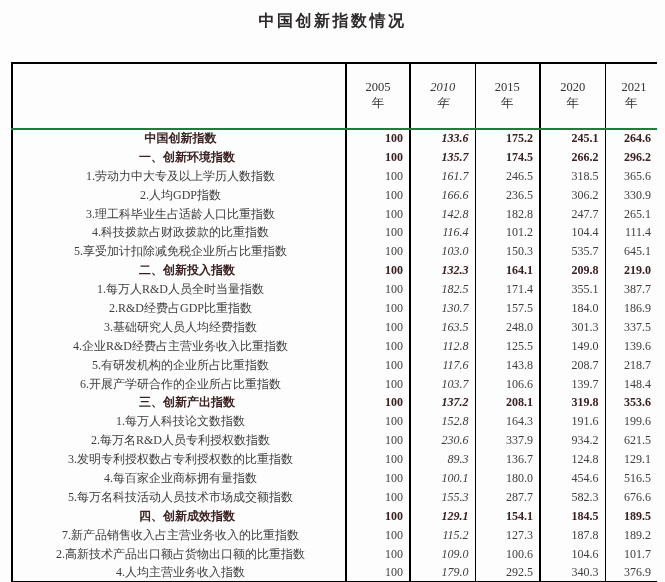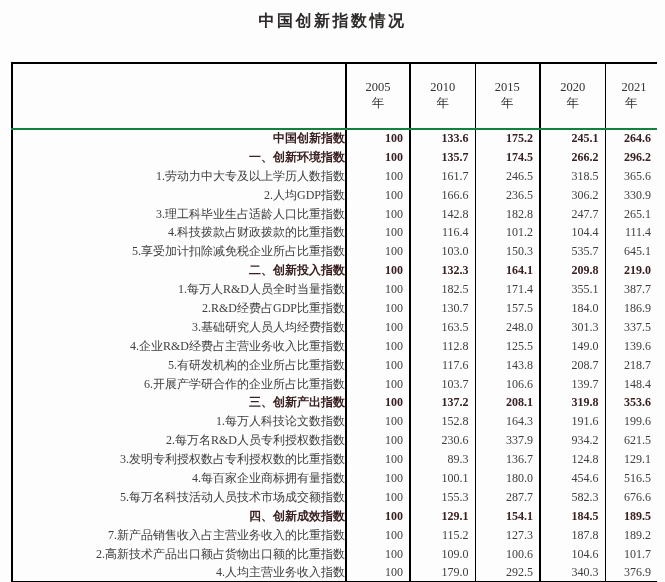--- a/index.html
+++ b/index.html
@@ -43,25 +43,25 @@
     font-size: 12px;
     color: #3d3d3d;
     padding: 0;
     vertical-align: middle;
     white-space: nowrap;
     overflow: hidden;
   }
   
   th:nth-child(1), td:nth-child(1) { width: 334px; }
   th:nth-child(2), td:nth-child(2) { width: 64px; border-left: 2px solid #000; }
-  th:nth-child(3), td:nth-child(3) { width: 65px; border-left: 2px solid #000; }
+  th:nth-child(3), td:nth-child(3) { width: 65px; border-left: 2px solid #000; font-style: italic; }
   th:nth-child(4), td:nth-child(4) { width: 65px; border-left: 1px solid #000; }
   th:nth-child(5), td:nth-child(5) { width: 65px; border-left: 2px solid #000; }
   th:nth-child(6), td:nth-child(6) { width: 52px; border-left: 1px solid #000; }
-  td.label { text-align: right; padding-left: 3px; }
+  td.label { text-align: center; padding-left: 3px; }
   td.label.indent-1 { padding-left: 16px; }
   td.label.indent-2 { }
   td.num { text-align: right; padding-right: 6px; }
   tr.bold-row td { font-weight: bold; color: #3a2020; }
 </style>
 </head>
 <body>
 
 <div class="page">
   <h1 class="title">中国创新指数情况</h1>

